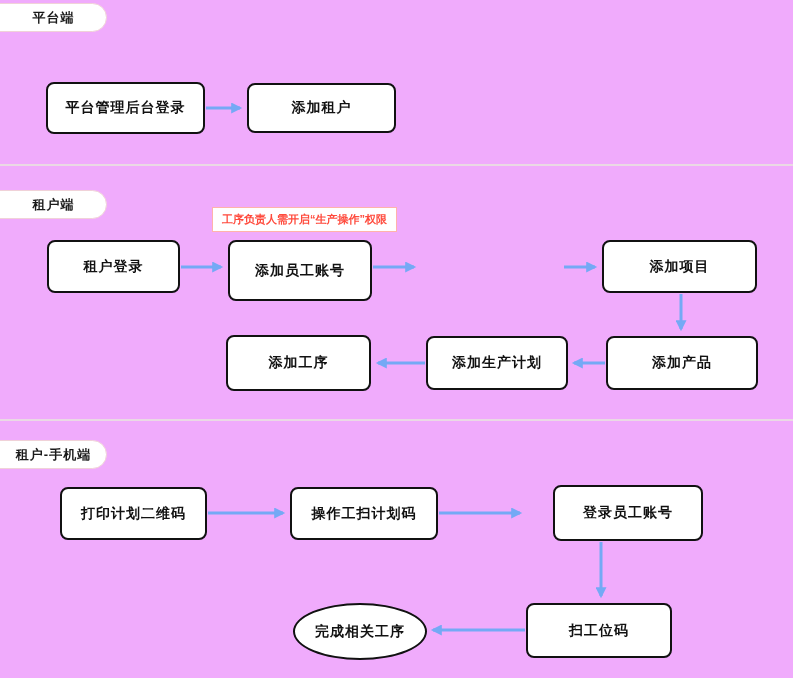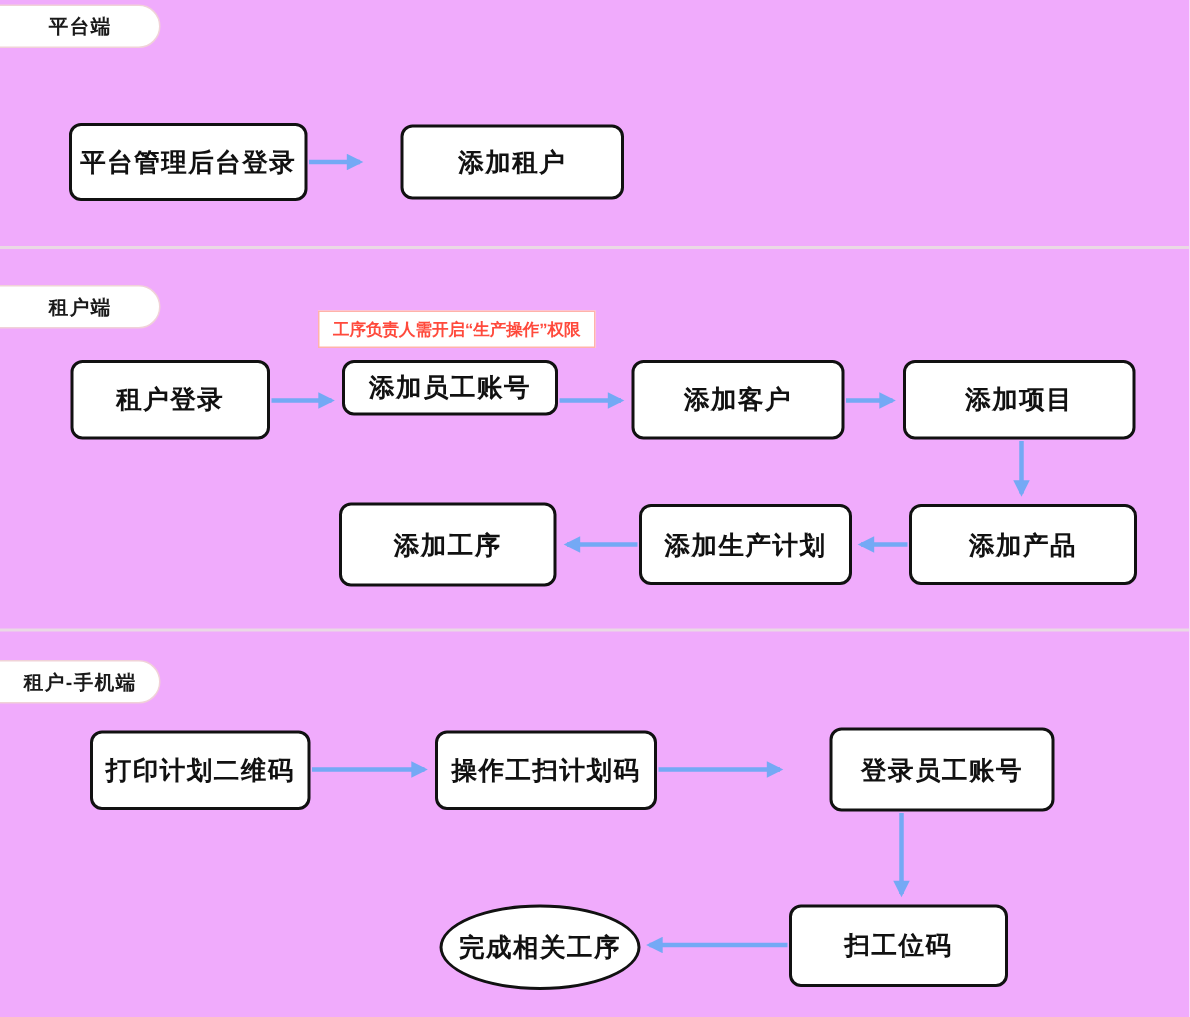--- a/index.html
+++ b/index.html
@@ -38,21 +38,21 @@
   }
   .node {
     position: absolute;
     background: #ffffff;
     border: 2.5px solid #111111;
     border-radius: 8px;
     box-sizing: border-box;
     display: flex;
     align-items: center;
     justify-content: center;
-    font-size: 17px;
+    font-size: 14px;
     font-weight: bold;
     color: #111111;
     letter-spacing: 1px;
     z-index: 2;
   }
   .node.ellipse { border-radius: 50%; }
   .note {
     position: absolute;
     left: 212px;
     top: 207px;
@@ -95,25 +95,24 @@
   </div>
   <div class="tab" style="top:440px;">
     <span>租户-手机端</span>
   </div>
 
   <div class="note">
     <span>工序负责人需开启“生产操作”权限</span>
   </div>
 
   <div class="node" style="left:46px; top:82px; width:159px; height:52px;">平台管理后台登录</div>
-  <div class="node" style="left:247px; top:83px; width:149px; height:50px;margin-left:20px;">添加租户</div>
+  <div class="node" style="left:247px; top:83px; width:149px; height:50px;">添加租户</div>
 
   <div class="node" style="left:47px; top:240px; width:133px; height:53px;">租户登录</div>
-  <div class="node" style="left:228px; top:240px; width:144px; height:37px;">添加员工账号</div>
-  <div class="node" style="left:421px; top:240px; width:142px; height:53px;">添加客户</div>
+  <div class="node" style="left:228px; top:240px; width:144px; height:61px;">添加员工账号</div>
   <div class="node" style="left:602px; top:240px; width:155px; height:53px;">添加项目</div>
 
   <div class="node" style="left:606px; top:336px; width:152px; height:54px;">添加产品</div>
   <div class="node" style="left:226px; top:335px; width:145px; height:56px;">添加工序</div>
   <div class="node" style="left:426px; top:336px; width:142px; height:54px;">添加生产计划</div>
 
   <div class="node" style="left:60px; top:487px; width:147px; height:53px;">打印计划二维码</div>
   <div class="node" style="left:290px; top:487px; width:148px; height:53px;">操作工扫计划码</div>
   <div class="node" style="left:553px; top:485px; width:150px; height:56px;">登录员工账号</div>
 

